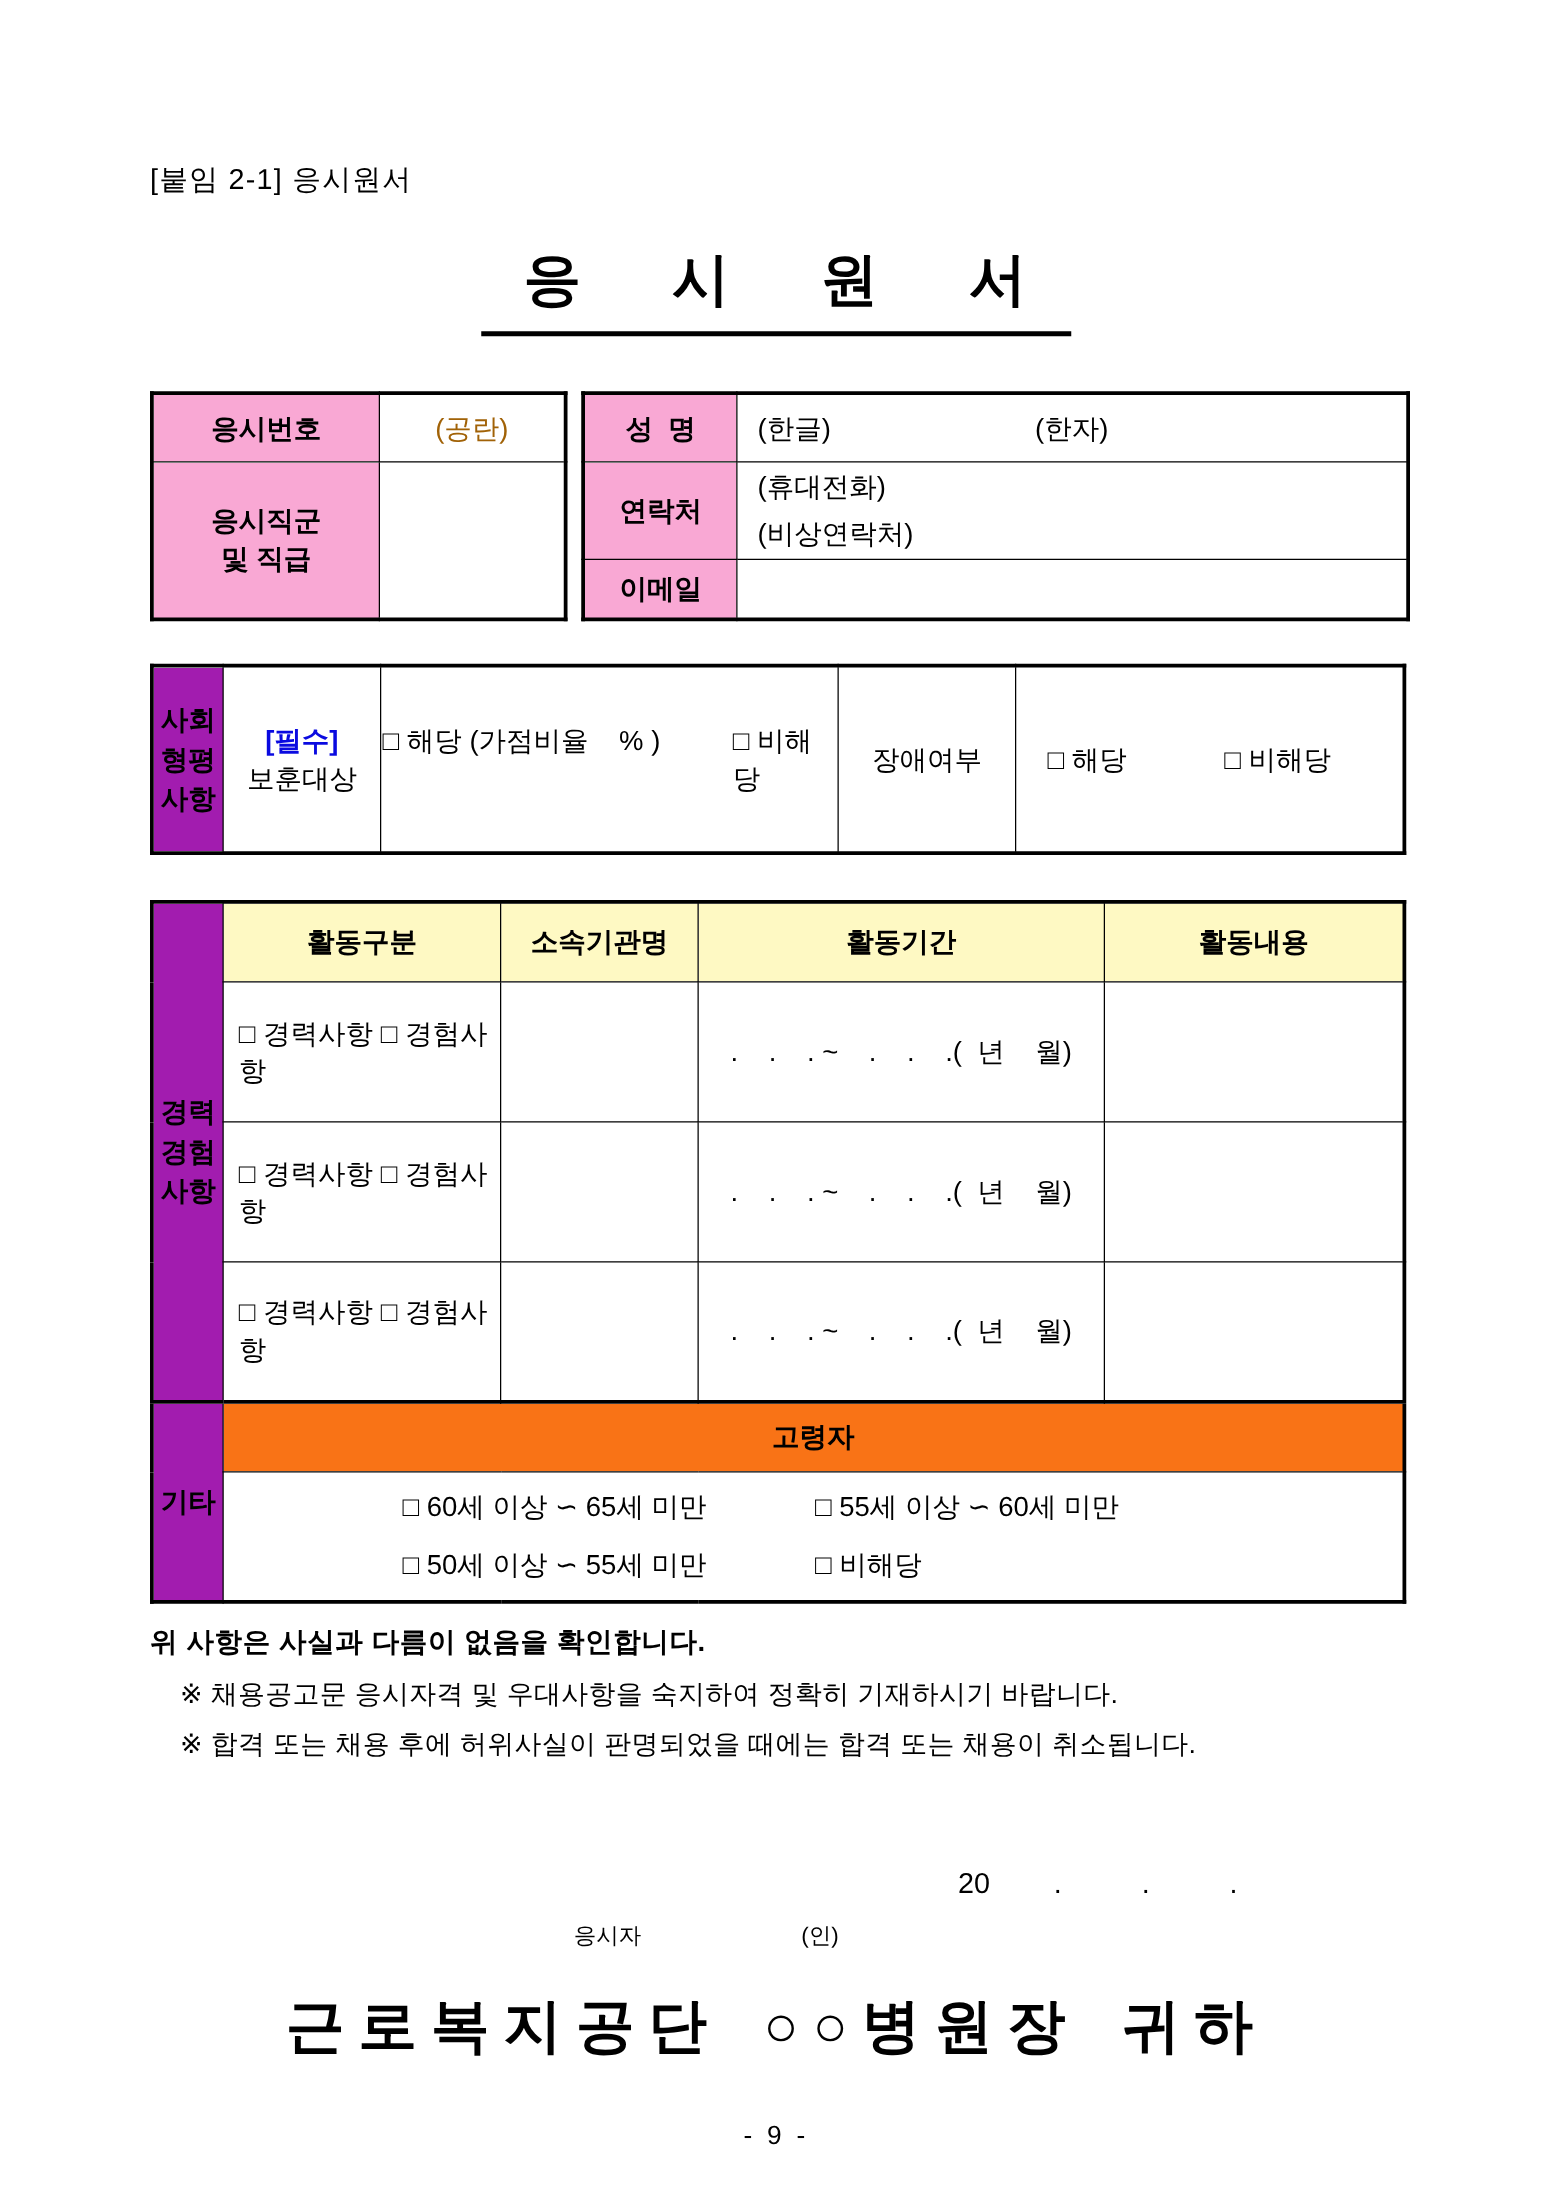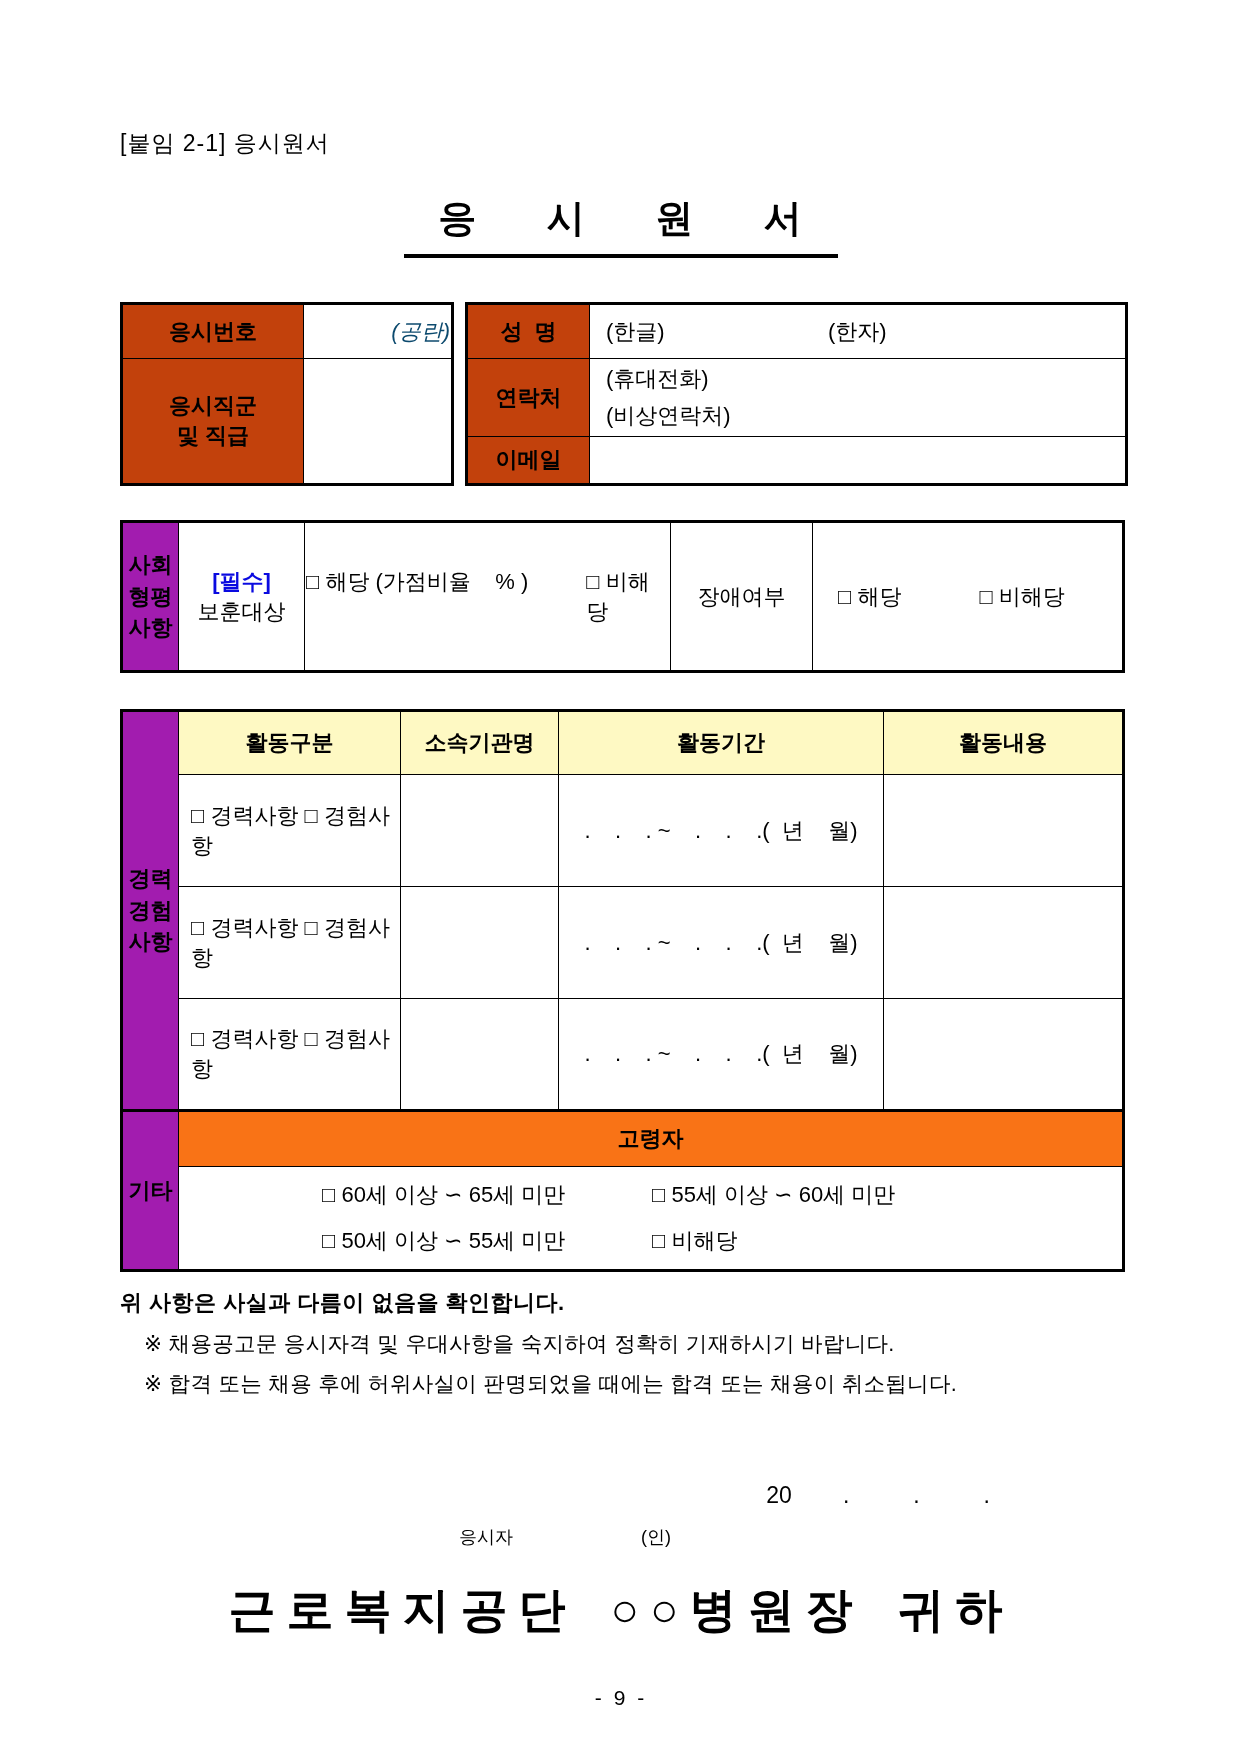--- a/index.html
+++ b/index.html
@@ -8,39 +8,39 @@
     font-family:"Liberation Sans","DejaVu Sans",sans-serif;color:#000;
   }
   .page{box-sizing:border-box;width:1240px;height:1376px;padding:0 118px 0 120px;}
   .pre{white-space:pre;}
   .preline{white-space:pre-line;}
 
   .attach{padding-top:128px;font-size:23px;letter-spacing:1px;}
 
   .title-wrap{margin-top:34px;text-align:center;}
   .title-text{
-    display:inline-block;font-size:38px;font-weight:700;
+    display:inline-block;font-size:46px;font-weight:700;
     letter-spacing:30px;padding:0 6px 10px 34px;
     border-bottom:4px solid #000;white-space:pre;
   }
 
   table{border-collapse:collapse;table-layout:fixed;}
   table.frm{border:3px solid #000;}
   .frm td{border:1.5px solid #000;vertical-align:middle;box-sizing:border-box;
           font-size:22px;overflow:hidden;}
-  .lbl{background:#c2410c;font-weight:700;text-align:center;line-height:1.35;}
+  .lbl{background:#f9a8d4;font-weight:700;text-align:center;line-height:1.35;}
   .val{padding-left:16px;background:#fff;}
 
   .row1{display:flex;gap:11px;margin-top:44px;align-items:flex-start;}
 
   .vlabel{background:#a21caf;font-weight:700;text-align:center;line-height:1.45;}
 
   .center{text-align:center;}
   .blue{color:#0a0ae0;font-weight:700;}
-  .empty-note{color:#0c4a6e;font-style:italic;font-size:21px;text-align:right;}
+  .empty-note{color:#a16207;font-size:21px;text-align:center;}
 
   .t2{margin-top:34px;}
   .t2 td{font-size:22px;}
   .chk-pair{display:flex;justify-content:center;gap:58px;}
   .chk-pair2{display:flex;justify-content:flex-start;gap:78px;padding-left:24px;}
 
   .t3{margin-top:36px;}
   .t3 .hdr{background:#fef9c3;font-weight:700;text-align:center;font-size:22px;}
   .act-cell{padding-left:12px;font-size:21px;}
   .per-cell{text-align:center;font-size:21px;}

